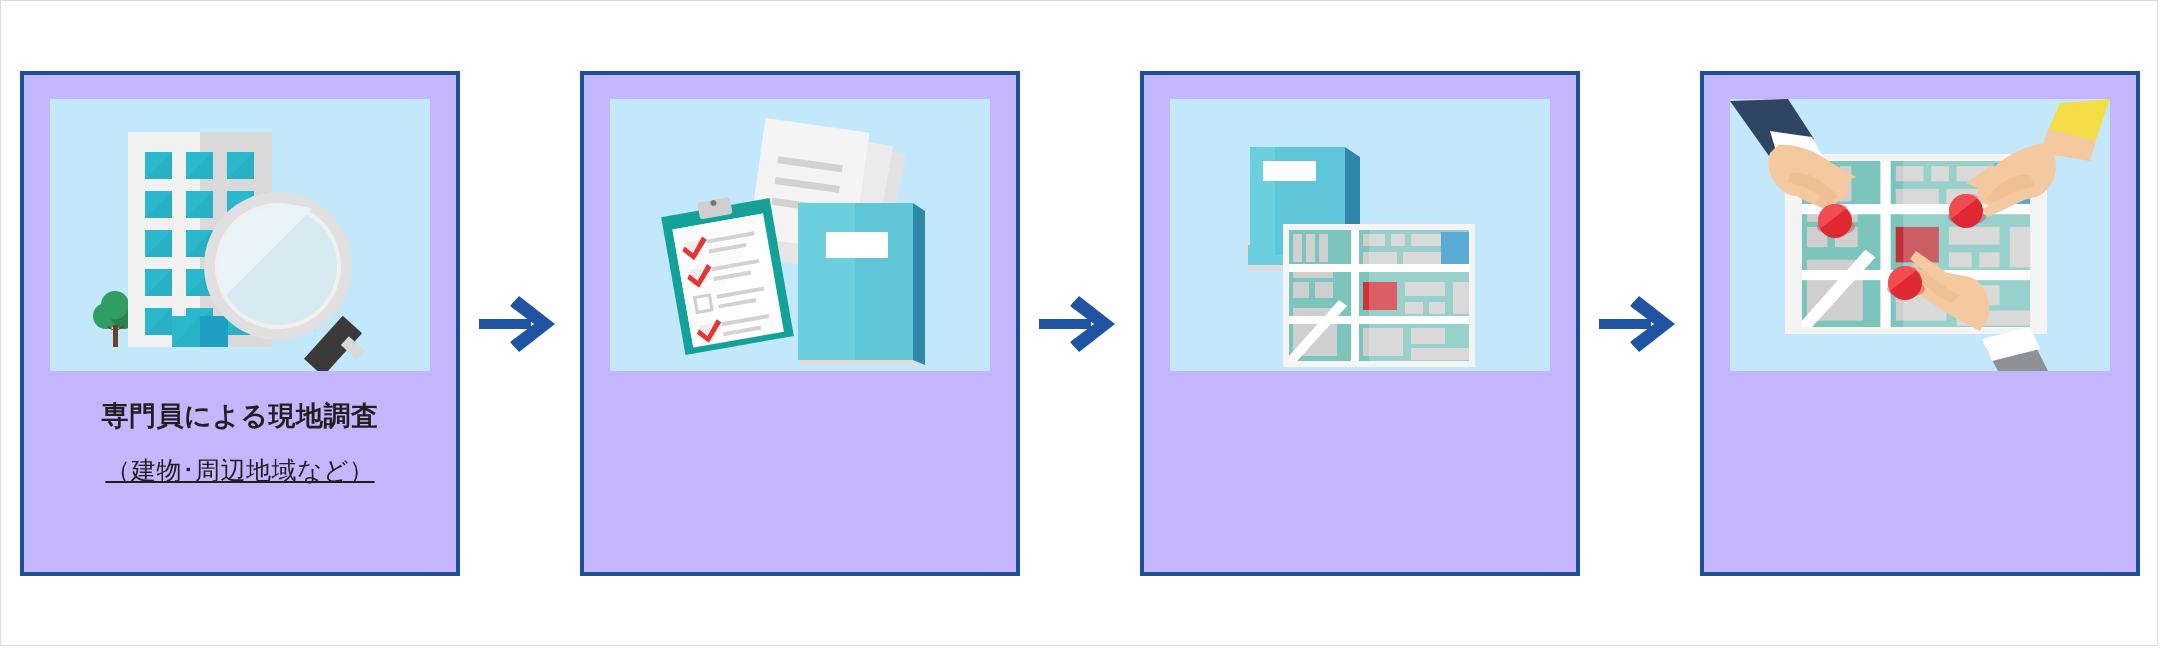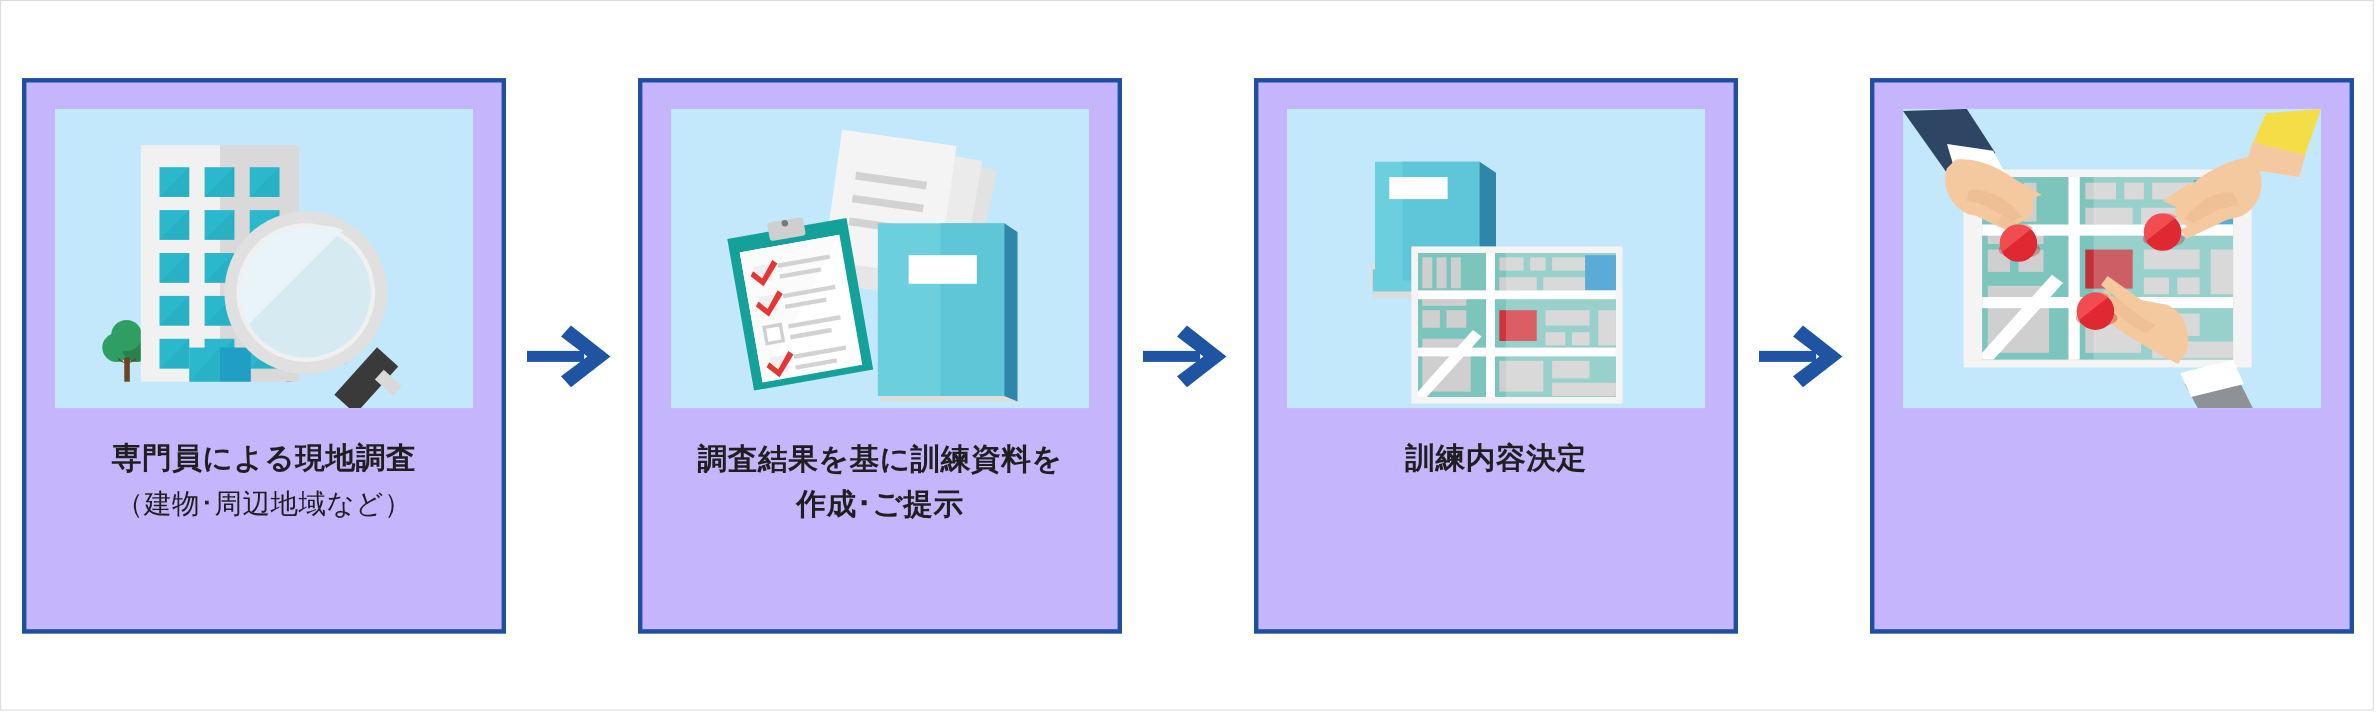--- a/index.html
+++ b/index.html
@@ -62,21 +62,22 @@
     font-size: 27px;
     font-weight: bold;
     line-height: 1.45;
     letter-spacing: 0.5px;
   }
   .cap-sub {
     font-size: 25px;
     font-weight: normal;
     line-height: 1.45;
     letter-spacing: 0.5px;
-    margin-top: 4px;
+    margin-top: 16px;
+    text-decoration: underline;
   }
   .cap-main.two-line { line-height: 1.5; }
   .arrow {
     width: 120px;
     height: 505px;
     margin-top: 70px;
     display: flex;
     align-items: center;
     justify-content: center;
     flex: none;
@@ -231,24 +232,20 @@
               <rect x="103" y="204" width="38" height="4" fill="#d2d2d2"></rect>
             </g>
             <g>
               <rect x="81" y="221" width="15" height="15" fill="#efefef"></rect>
               <path d="M80 225 L87 233 L99 218 L103 222 L87 240 L77 229 Z" fill="#e63535"></path>
               <rect x="103" y="222" width="48" height="4" fill="#d2d2d2"></rect>
               <rect x="103" y="232" width="38" height="4" fill="#d2d2d2"></rect>
             </g>
           </g>
         </svg>
-      </div>
-      <div class="caption">
-        <div class="cap-main two-line">調査結果を基に訓練資料を</div>
-        <div class="cap-main two-line">作成･ご提示</div>
       </div>
     </div>
 
     <div class="arrow">
       <svg width="82" height="72" viewBox="0 0 82 72">
         <rect x="0" y="31" width="52" height="10" fill="#1f54a3"></rect>
         <path d="M40 8 L76 36 L40 64 L31 54 L55 36 L31 18 Z" fill="#1f54a3"></path>
       </svg>
     </div>
 
@@ -298,23 +295,20 @@
               <rect x="122" y="118" width="58" height="12" fill="#cfcfcf"></rect>
               <rect x="62" y="0" width="8" height="131" fill="#ffffff"></rect>
               <rect x="0" y="34" width="180" height="8" fill="#ffffff"></rect>
               <rect x="0" y="86" width="180" height="8" fill="#ffffff"></rect>
               <path d="M0 126 L50 70 L58 76 L8 131 L0 131 Z" fill="#ffffff"></path>
               <rect x="80" y="0" width="100" height="131" fill="#ffffff" opacity="0.22"></rect>
             </svg>
           </g>
         </svg>
       </div>
-      <div class="caption">
-        <div class="cap-main">訓練内容決定</div>
-      </div>
     </div>
 
     <div class="arrow">
       <svg width="82" height="72" viewBox="0 0 82 72">
         <rect x="0" y="31" width="52" height="10" fill="#1f54a3"></rect>
         <path d="M40 8 L76 36 L40 64 L31 54 L55 36 L31 18 Z" fill="#1f54a3"></path>
       </svg>
     </div>
 
     <div class="step">

